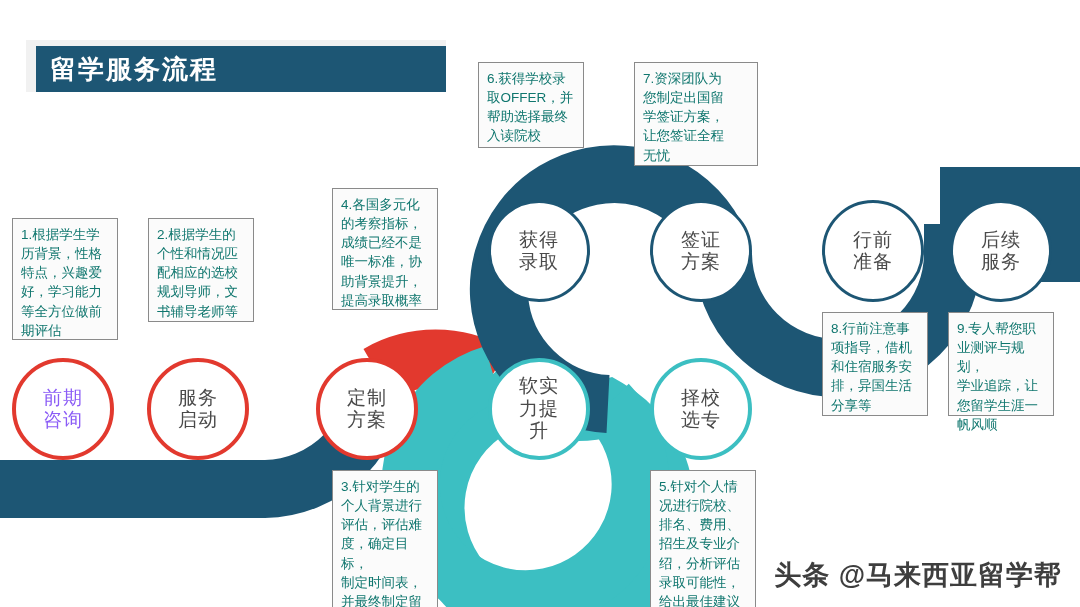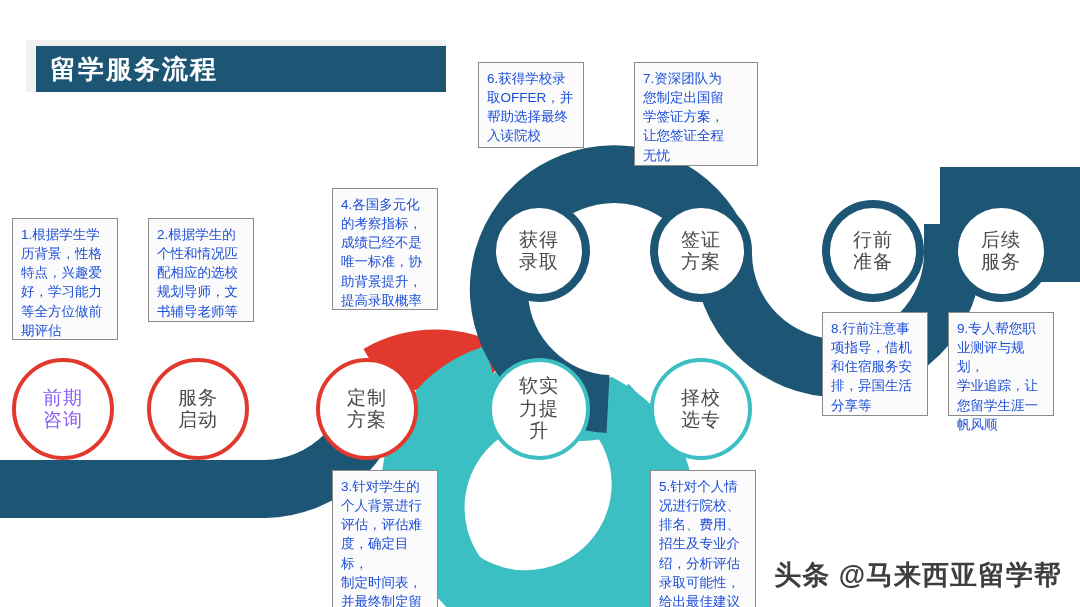--- a/index.html
+++ b/index.html
@@ -33,27 +33,27 @@
   .node{
     position:absolute;border-radius:50%;background:#ffffff;
     display:flex;align-items:center;justify-content:center;
     text-align:center;color:#4a4a4a;box-sizing:border-box;
   }
   .node .node-label{
     font-size:19px;line-height:1.18;letter-spacing:1px;white-space:pre-line;
   }
   .node.red{border:4px solid #e2392e;}
   .node.teal{border:4px solid #3cbfc2;}
-  .node.navy{border:8px solid #a21caf;text-align:center;}
+  .node.navy{border:3px solid #a21caf;text-align:center;}
 
   
   .note{
     position:absolute;box-sizing:border-box;
     background:#fbfbfb;border:1px solid #8a8a8a;
-    color:#1d4ed8;font-size:13.5px;line-height:1.42;
+    color:#0f766e;font-size:13.5px;line-height:1.42;
     padding:6px 7px 5px 8px;white-space:pre-line;
     letter-spacing:0px;
   }
 
   
   .watermark{
     position:absolute;right:18px;bottom:14px;
     font-size:27px;font-weight:bold;color:#2e2e2e;
     letter-spacing:1px;opacity:.92;margin-top:20px;
   }

